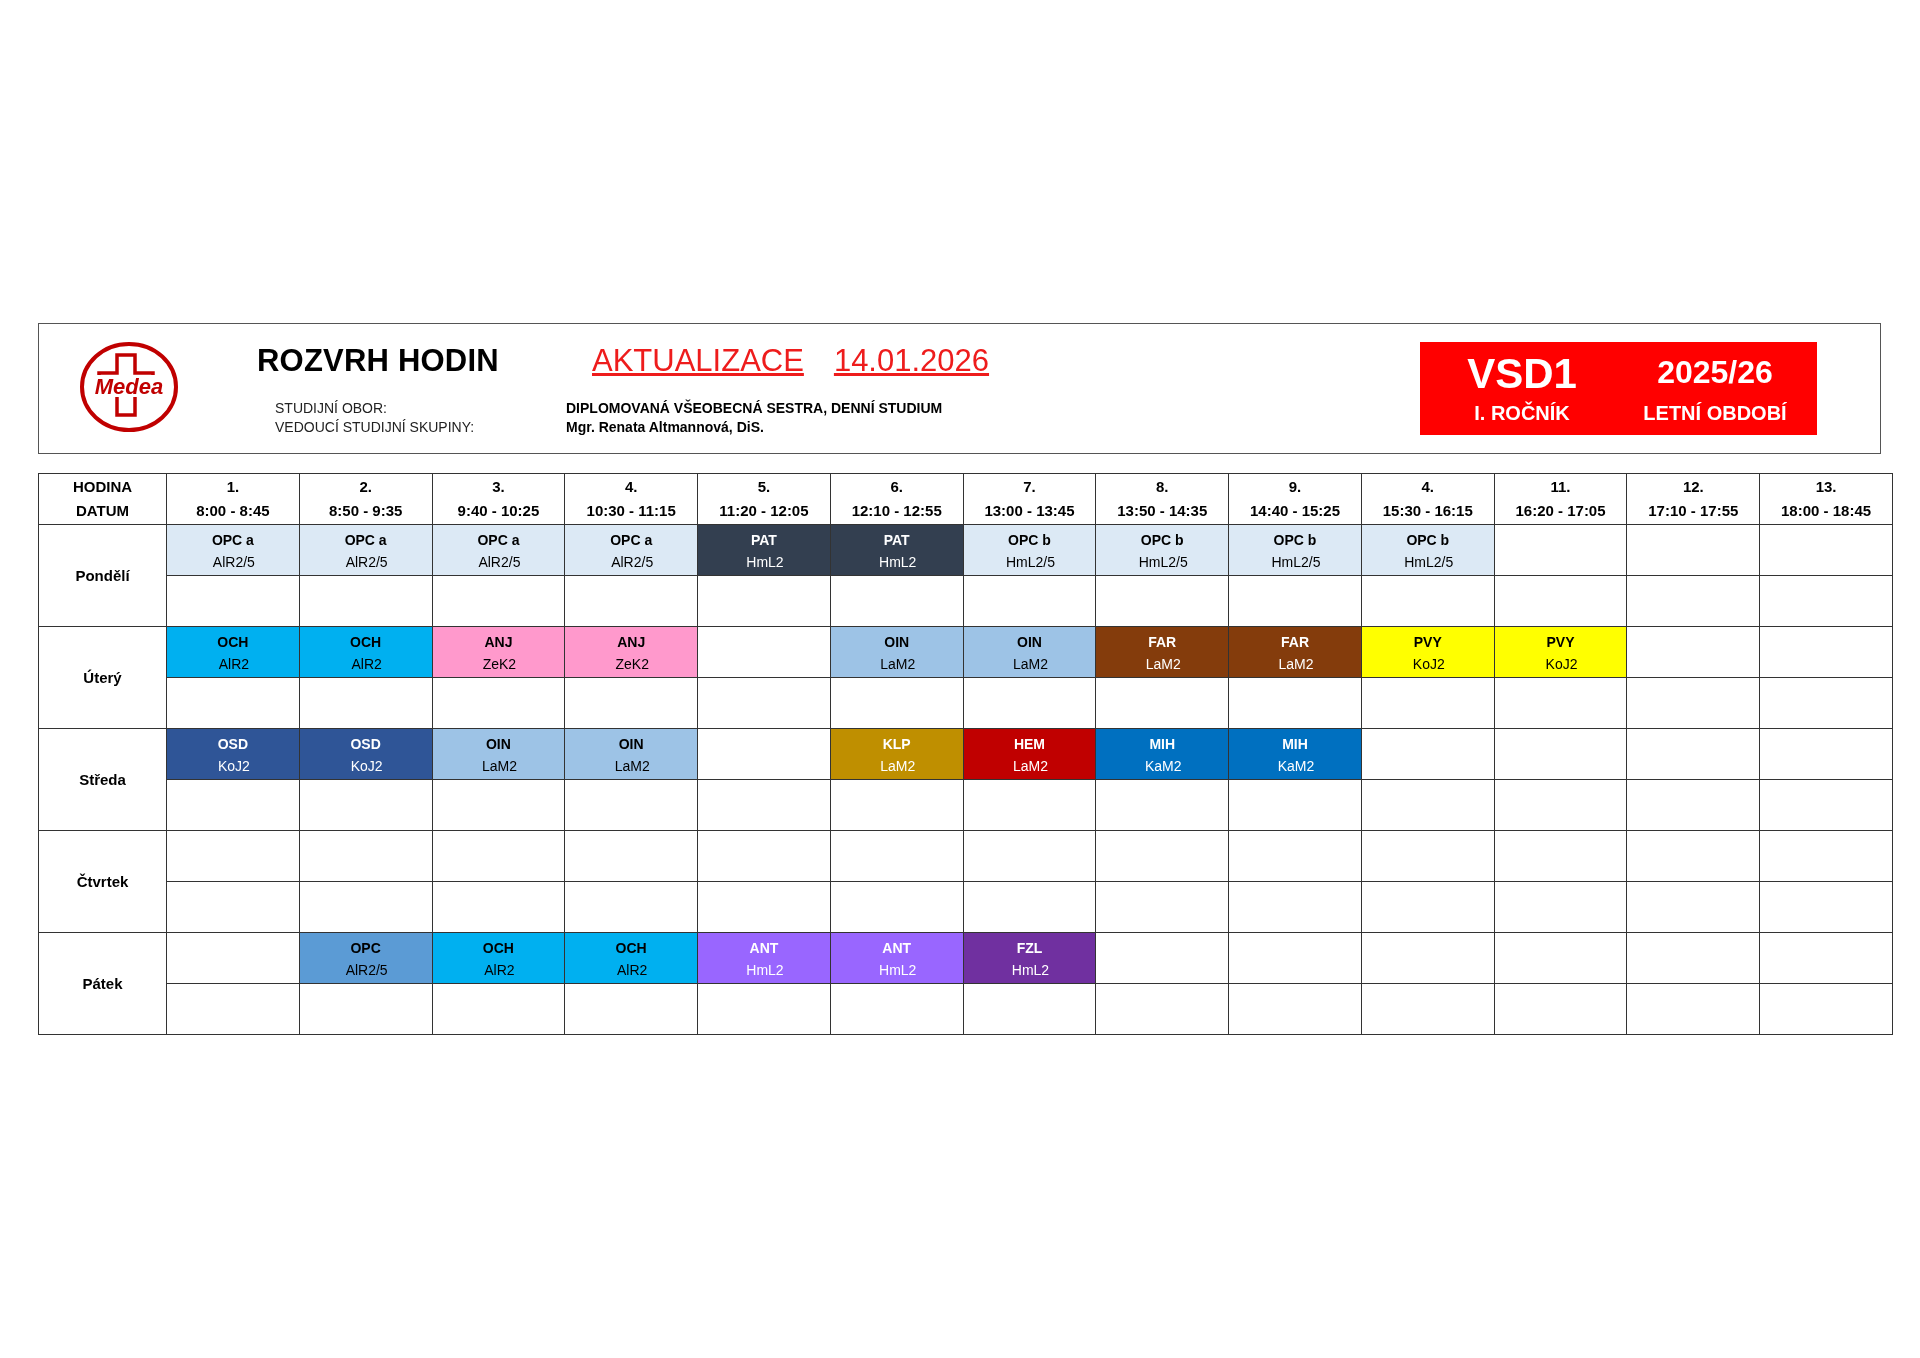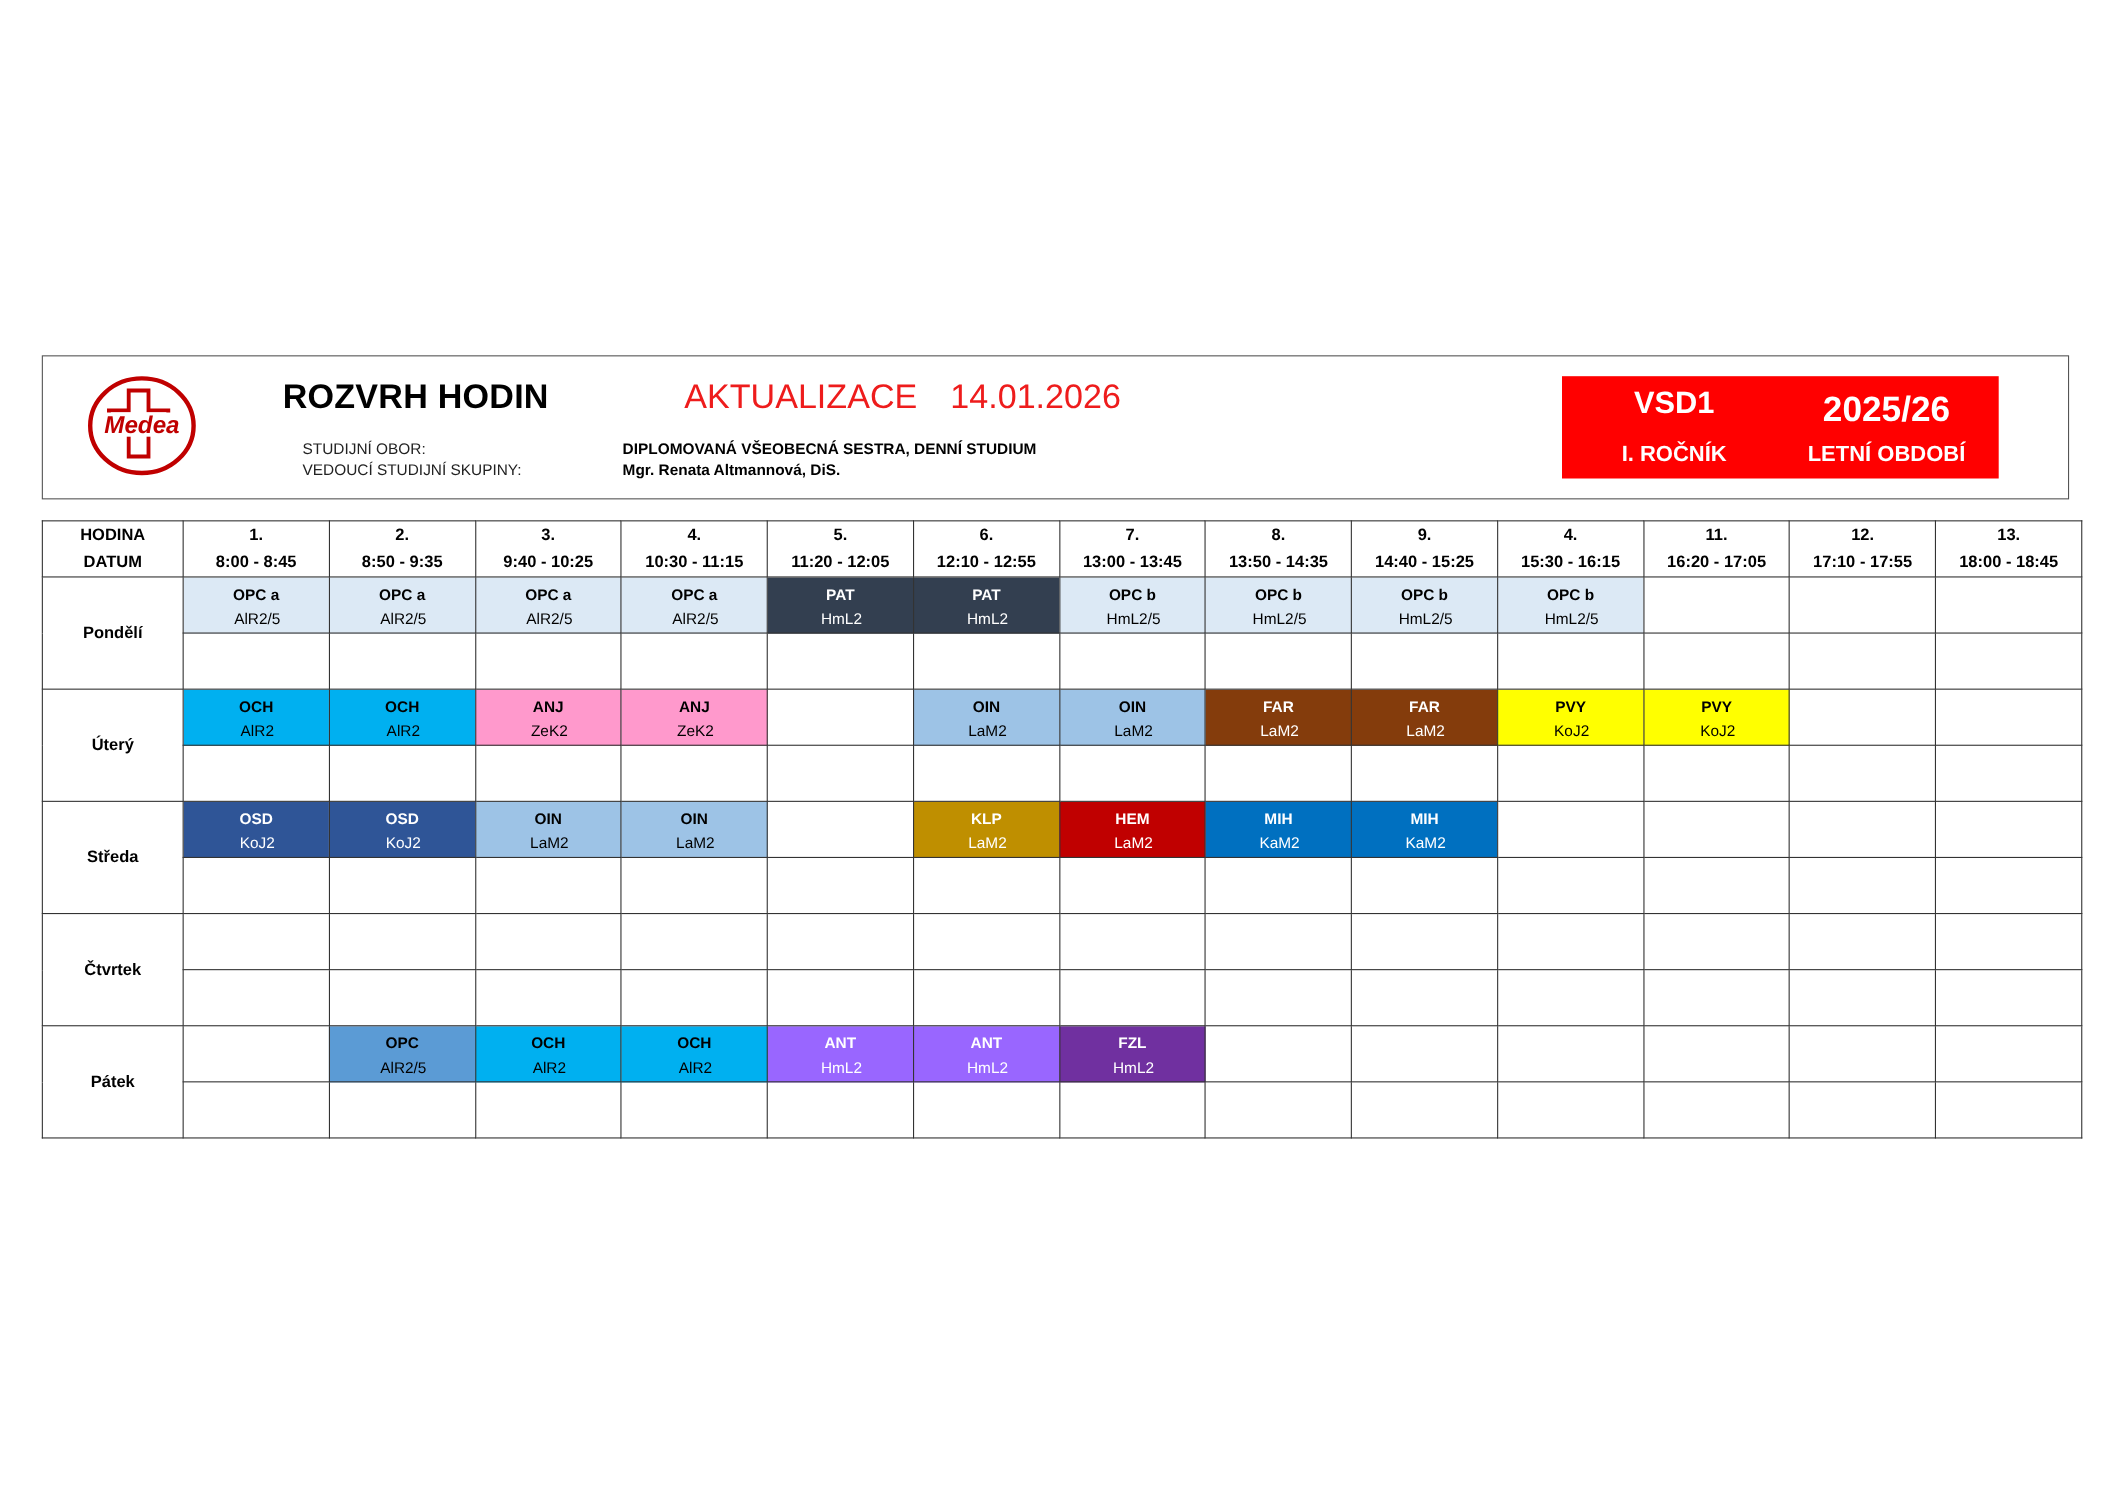--- a/index.html
+++ b/index.html
@@ -1,20 +1,20 @@
 <!DOCTYPE html>
 <html><head>
 <meta charset="utf-8">
 <style>
   html, body { margin:0; padding:0; background:#ffffff; }
   body { width:1920px; height:1358px; position:relative; font-family:"Liberation Sans", sans-serif; color:#000; overflow:hidden; }
   .hdr { position:absolute; left:38px; top:323px; width:1843px; height:131px; border:1.5px solid #555; box-sizing:border-box; }
   .logo { position:absolute; left:40px; top:17px; width:100px; height:92px; }
   .title { position:absolute; left:198px; top:19px; font-size:31px; font-weight:bold; letter-spacing:0.2px;margin-left:20px; }
-  .upd { position:absolute; left:583px; top:19px; font-size:31px; color:#ee1c1c; }
+  .upd { position:absolute; left:553px; top:19px; font-size:31px; color:#ee1c1c;text-decoration:underline; }
   .upd span { margin-right:30px; }
   .lbl { position:absolute; left:196px; font-size:14px; color:#222;margin-left:40px; }
   .val { position:absolute; left:527px; font-size:14px; font-weight:bold; }
   .redbox { position:absolute; left:1381px; top:18px; width:397px; height:93px; background:#ff0000; color:#fff; font-weight:bold; }
   .redbox .a { position:absolute; text-align:center; width:180px; }
   table.grid { position:absolute; left:38px; top:473px; border-collapse:collapse; table-layout:fixed; width:1844px; }
   table.grid td { border:1.5px solid #333; padding:0; text-align:center; vertical-align:middle; box-sizing:border-box; }
   .th { height:51px; font-weight:bold; font-size:15px; }
   .th div { line-height:24px; }
   .dayname { font-weight:bold; font-size:15px; }
@@ -34,21 +34,21 @@
   </svg>
   <div class="title">ROZVRH HODIN</div>
   <div class="upd">
     <span>AKTUALIZACE</span><b style="font-weight:normal">14.01.2026</b>
   </div>
   <div class="lbl" style="top:76px">STUDIJNÍ OBOR:</div>
   <div class="lbl" style="top:95px">VEDOUCÍ STUDIJNÍ SKUPINY:</div>
   <div class="val" style="top:76px">DIPLOMOVANÁ VŠEOBECNÁ SESTRA, DENNÍ STUDIUM</div>
   <div class="val" style="top:95px">Mgr. Renata Altmannová, DiS.</div>
   <div class="redbox">
-    <div class="a" style="left:12px; top:8px; font-size:28px;">VSD1</div>
+    <div class="a" style="left:12px; top:8px; font-size:42px;">VSD1</div>
     <div class="a" style="left:12px; top:60px; font-size:20px;">I. ROČNÍK</div>
     <div class="a" style="left:205px; top:12px; font-size:32px;">2025/26</div>
     <div class="a" style="left:205px; top:60px; font-size:20px;">LETNÍ OBDOBÍ</div>
   </div>
 </div>
 
 <table class="grid">
   <colgroup>
     <col style="width:128px">
     <col span="13" style="width:132.77px">

